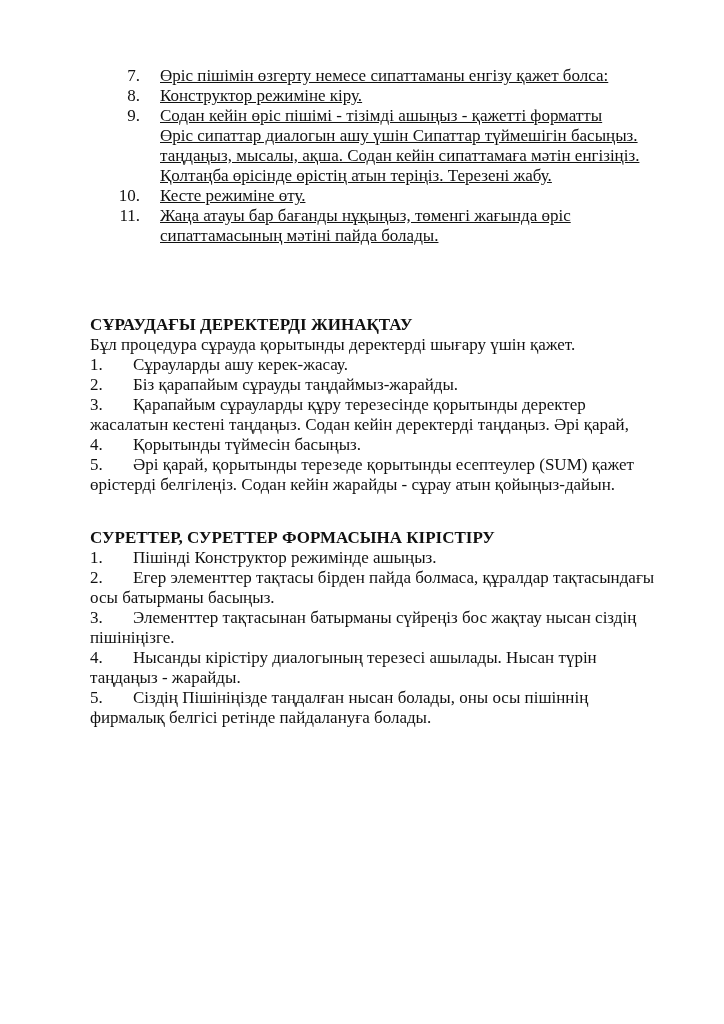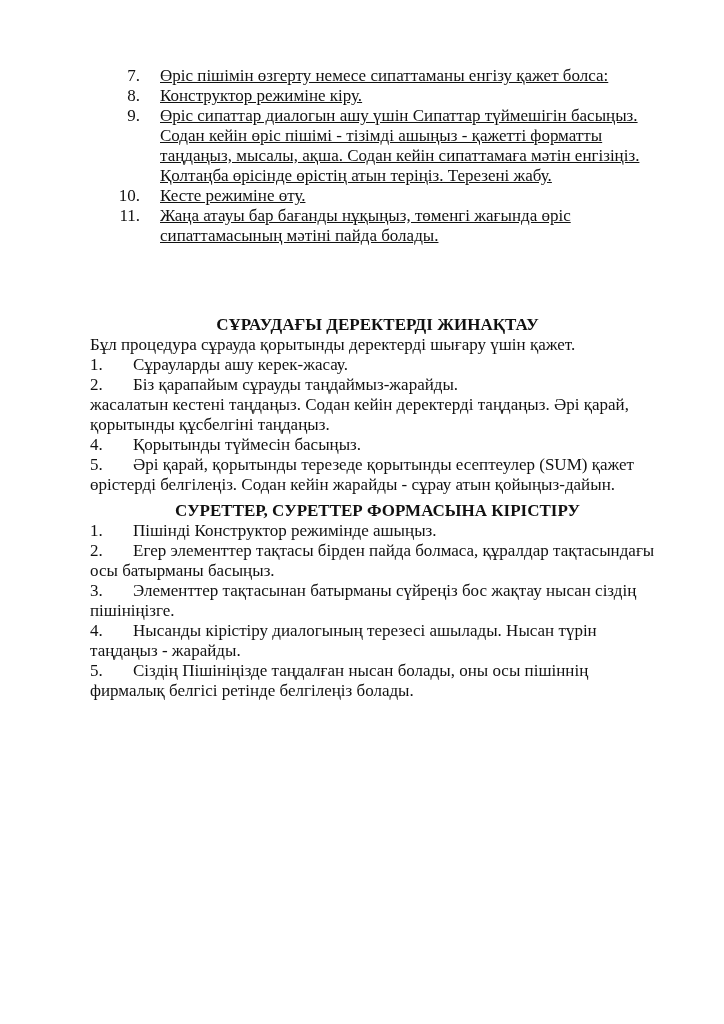--- a/index.html
+++ b/index.html
@@ -39,27 +39,26 @@
     flex: none;
   }
   .hang-text {
     padding-left: 20px;
     flex: none;
     text-decoration: underline;
   }
   
   .heading {
     width: 575px;
-    text-align: center;
     font-weight: bold;
     white-space: nowrap;
     height: 20px;
   }
   .heading.gap-large { margin-top: 69px; }
-  .heading.gap-small { margin-top: 6px; }
+  .heading.gap-small { margin-top: 33px; }
   
   .flush-num {
     display: inline-block;
     width: 43px;
   }
 </style>
 </head>
 <body>
 
 <div class="page">
@@ -74,22 +73,22 @@
         </div>
         <div class="hang-item">
           <div class="hang-num">8.</div>
           <div class="hang-text">
             <div class="line">Конструктор режиміне кіру.</div>
           </div>
         </div>
         <div class="hang-item">
           <div class="hang-num">9.</div>
           <div class="hang-text">
+            <div class="line">Содан кейін өріс пішімі - тізімді ашыңыз - қажетті форматты</div>
             <div class="line">Өріс сипаттар диалогын ашу үшін Сипаттар түймешігін басыңыз.</div>
-            <div class="line">Содан кейін өріс пішімі - тізімді ашыңыз - қажетті форматты</div>
             <div class="line">таңдаңыз, мысалы, ақша. Содан кейін сипаттамаға мәтін енгізіңіз.</div>
             <div class="line">Қолтаңба өрісінде өрістің атын теріңіз. Терезені жабу.</div>
           </div>
         </div>
         <div class="hang-item">
           <div class="hang-num">10.</div>
           <div class="hang-text">
             <div class="line">Кесте режиміне өту.</div>
           </div>
         </div>
@@ -102,35 +101,35 @@
         </div>
       </div>
 
     <div class="heading gap-large">СҰРАУДАҒЫ ДЕРЕКТЕРДІ ЖИНАҚТАУ</div>
 
     <div class="line">Бұл процедура сұрауда қорытынды деректерді шығару үшін қажет.</div>
 
     <div id="query-list">
         <div class="line"><span class="flush-num">1.</span><span>Сұрауларды ашу керек-жасау.</span></div>
         <div class="line"><span class="flush-num">2.</span><span>Біз қарапайым сұрауды таңдаймыз-жарайды.</span></div>
+        <div class="line"><span class="flush-num">3.</span><span>Қарапайым сұрауларды құру терезесінде қорытынды деректер</span></div>
         <div class="line">жасалатын кестені таңдаңыз. Содан кейін деректерді таңдаңыз. Әрі қарай,</div>
-        <div class="line">қорытынды құсбелгіні таңдаңыз.</div>
         <div class="line"><span class="flush-num">4.</span><span>Қорытынды түймесін басыңыз.</span></div>
         <div class="line"><span class="flush-num">5.</span><span>Әрі қарай, қорытынды терезеде қорытынды есептеулер (SUM) қажет</span></div>
         <div class="line">өрістерді белгілеңіз. Содан кейін жарайды - сұрау атын қойыңыз-дайын.</div>
       </div>
 
     <div class="heading gap-small">СУРЕТТЕР, СУРЕТТЕР ФОРМАСЫНА КІРІСТІРУ</div>
 
     <div id="pictures-list">
         <div class="line"><span class="flush-num">1.</span><span>Пішінді Конструктор режимінде ашыңыз.</span></div>
         <div class="line"><span class="flush-num">2.</span><span>Егер элементтер тақтасы бірден пайда болмаса, құралдар тақтасындағы</span></div>
         <div class="line">осы батырманы басыңыз.</div>
         <div class="line"><span class="flush-num">3.</span><span>Элементтер тақтасынан батырманы сүйреңіз бос жақтау нысан сіздің</span></div>
         <div class="line">пішініңізге.</div>
         <div class="line"><span class="flush-num">4.</span><span>Нысанды кірістіру диалогының терезесі ашылады. Нысан түрін</span></div>
         <div class="line">таңдаңыз - жарайды.</div>
         <div class="line"><span class="flush-num">5.</span><span>Сіздің Пішініңізде таңдалған нысан болады, оны осы пішіннің</span></div>
-        <div class="line">фирмалық белгісі ретінде белгілеңіз болады.</div>
+        <div class="line">фирмалық белгісі ретінде пайдалануға болады.</div>
       </div>
 
   </div>
 </div>
 
 </body></html>

